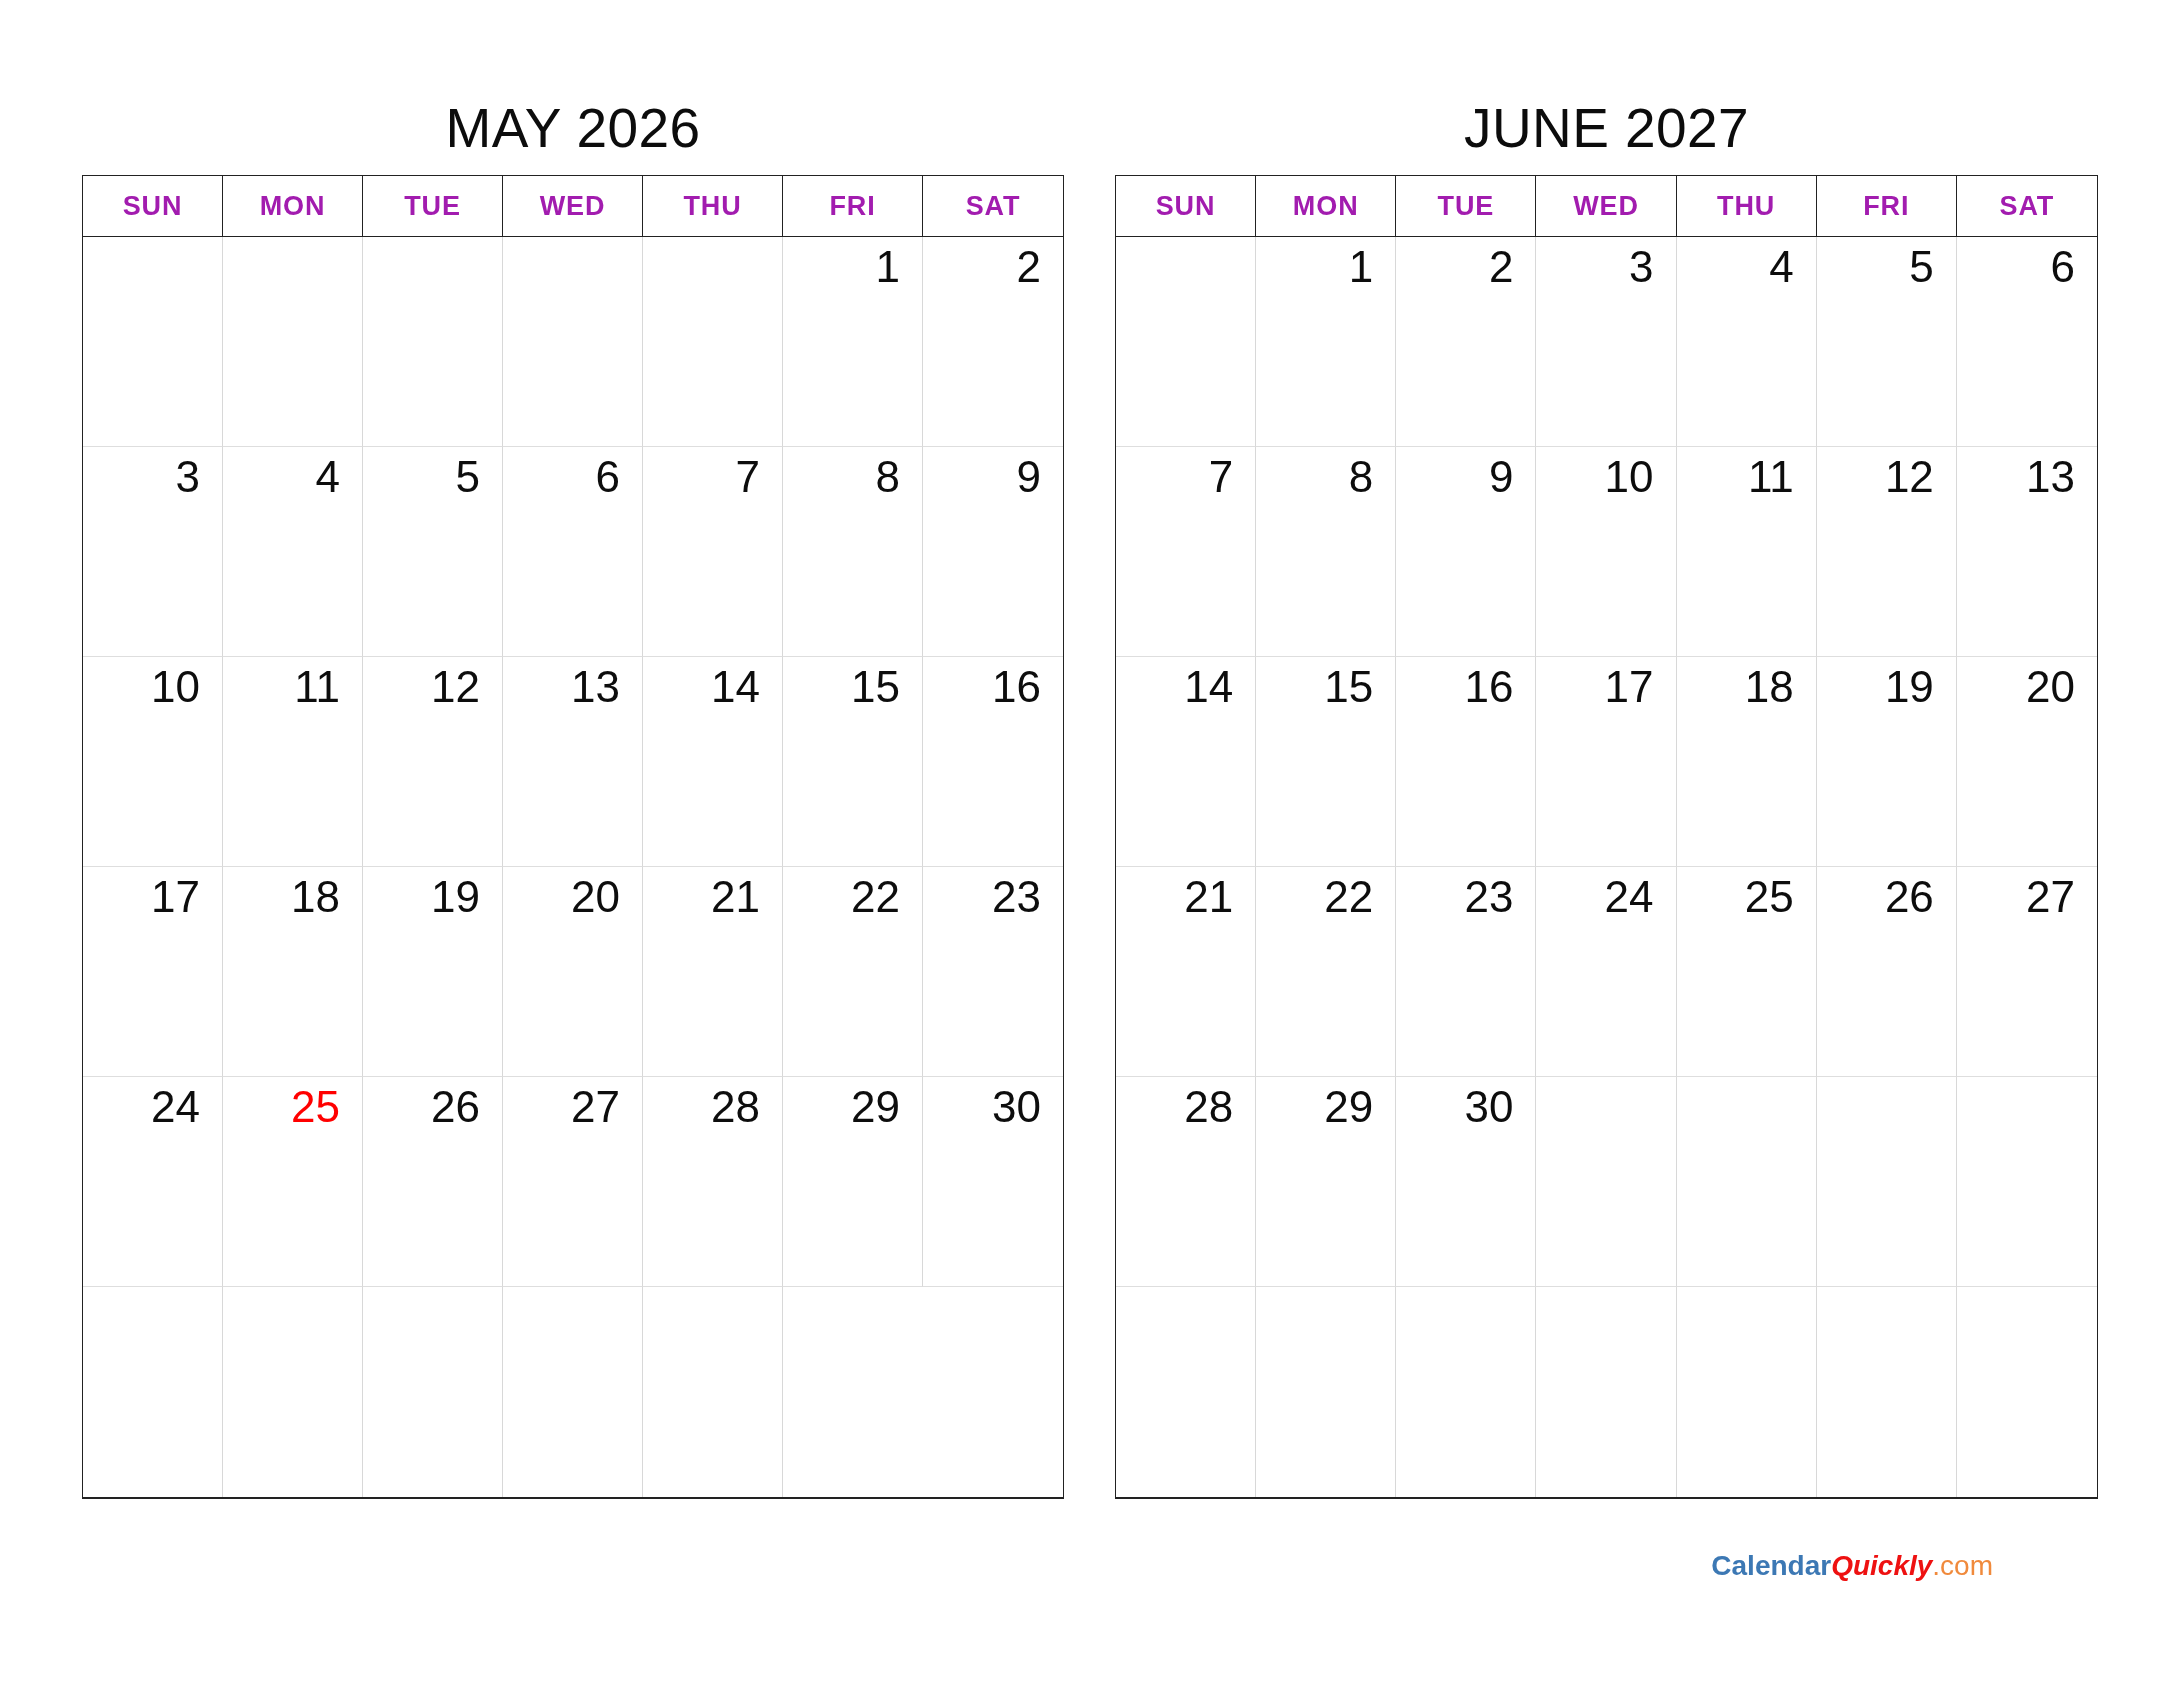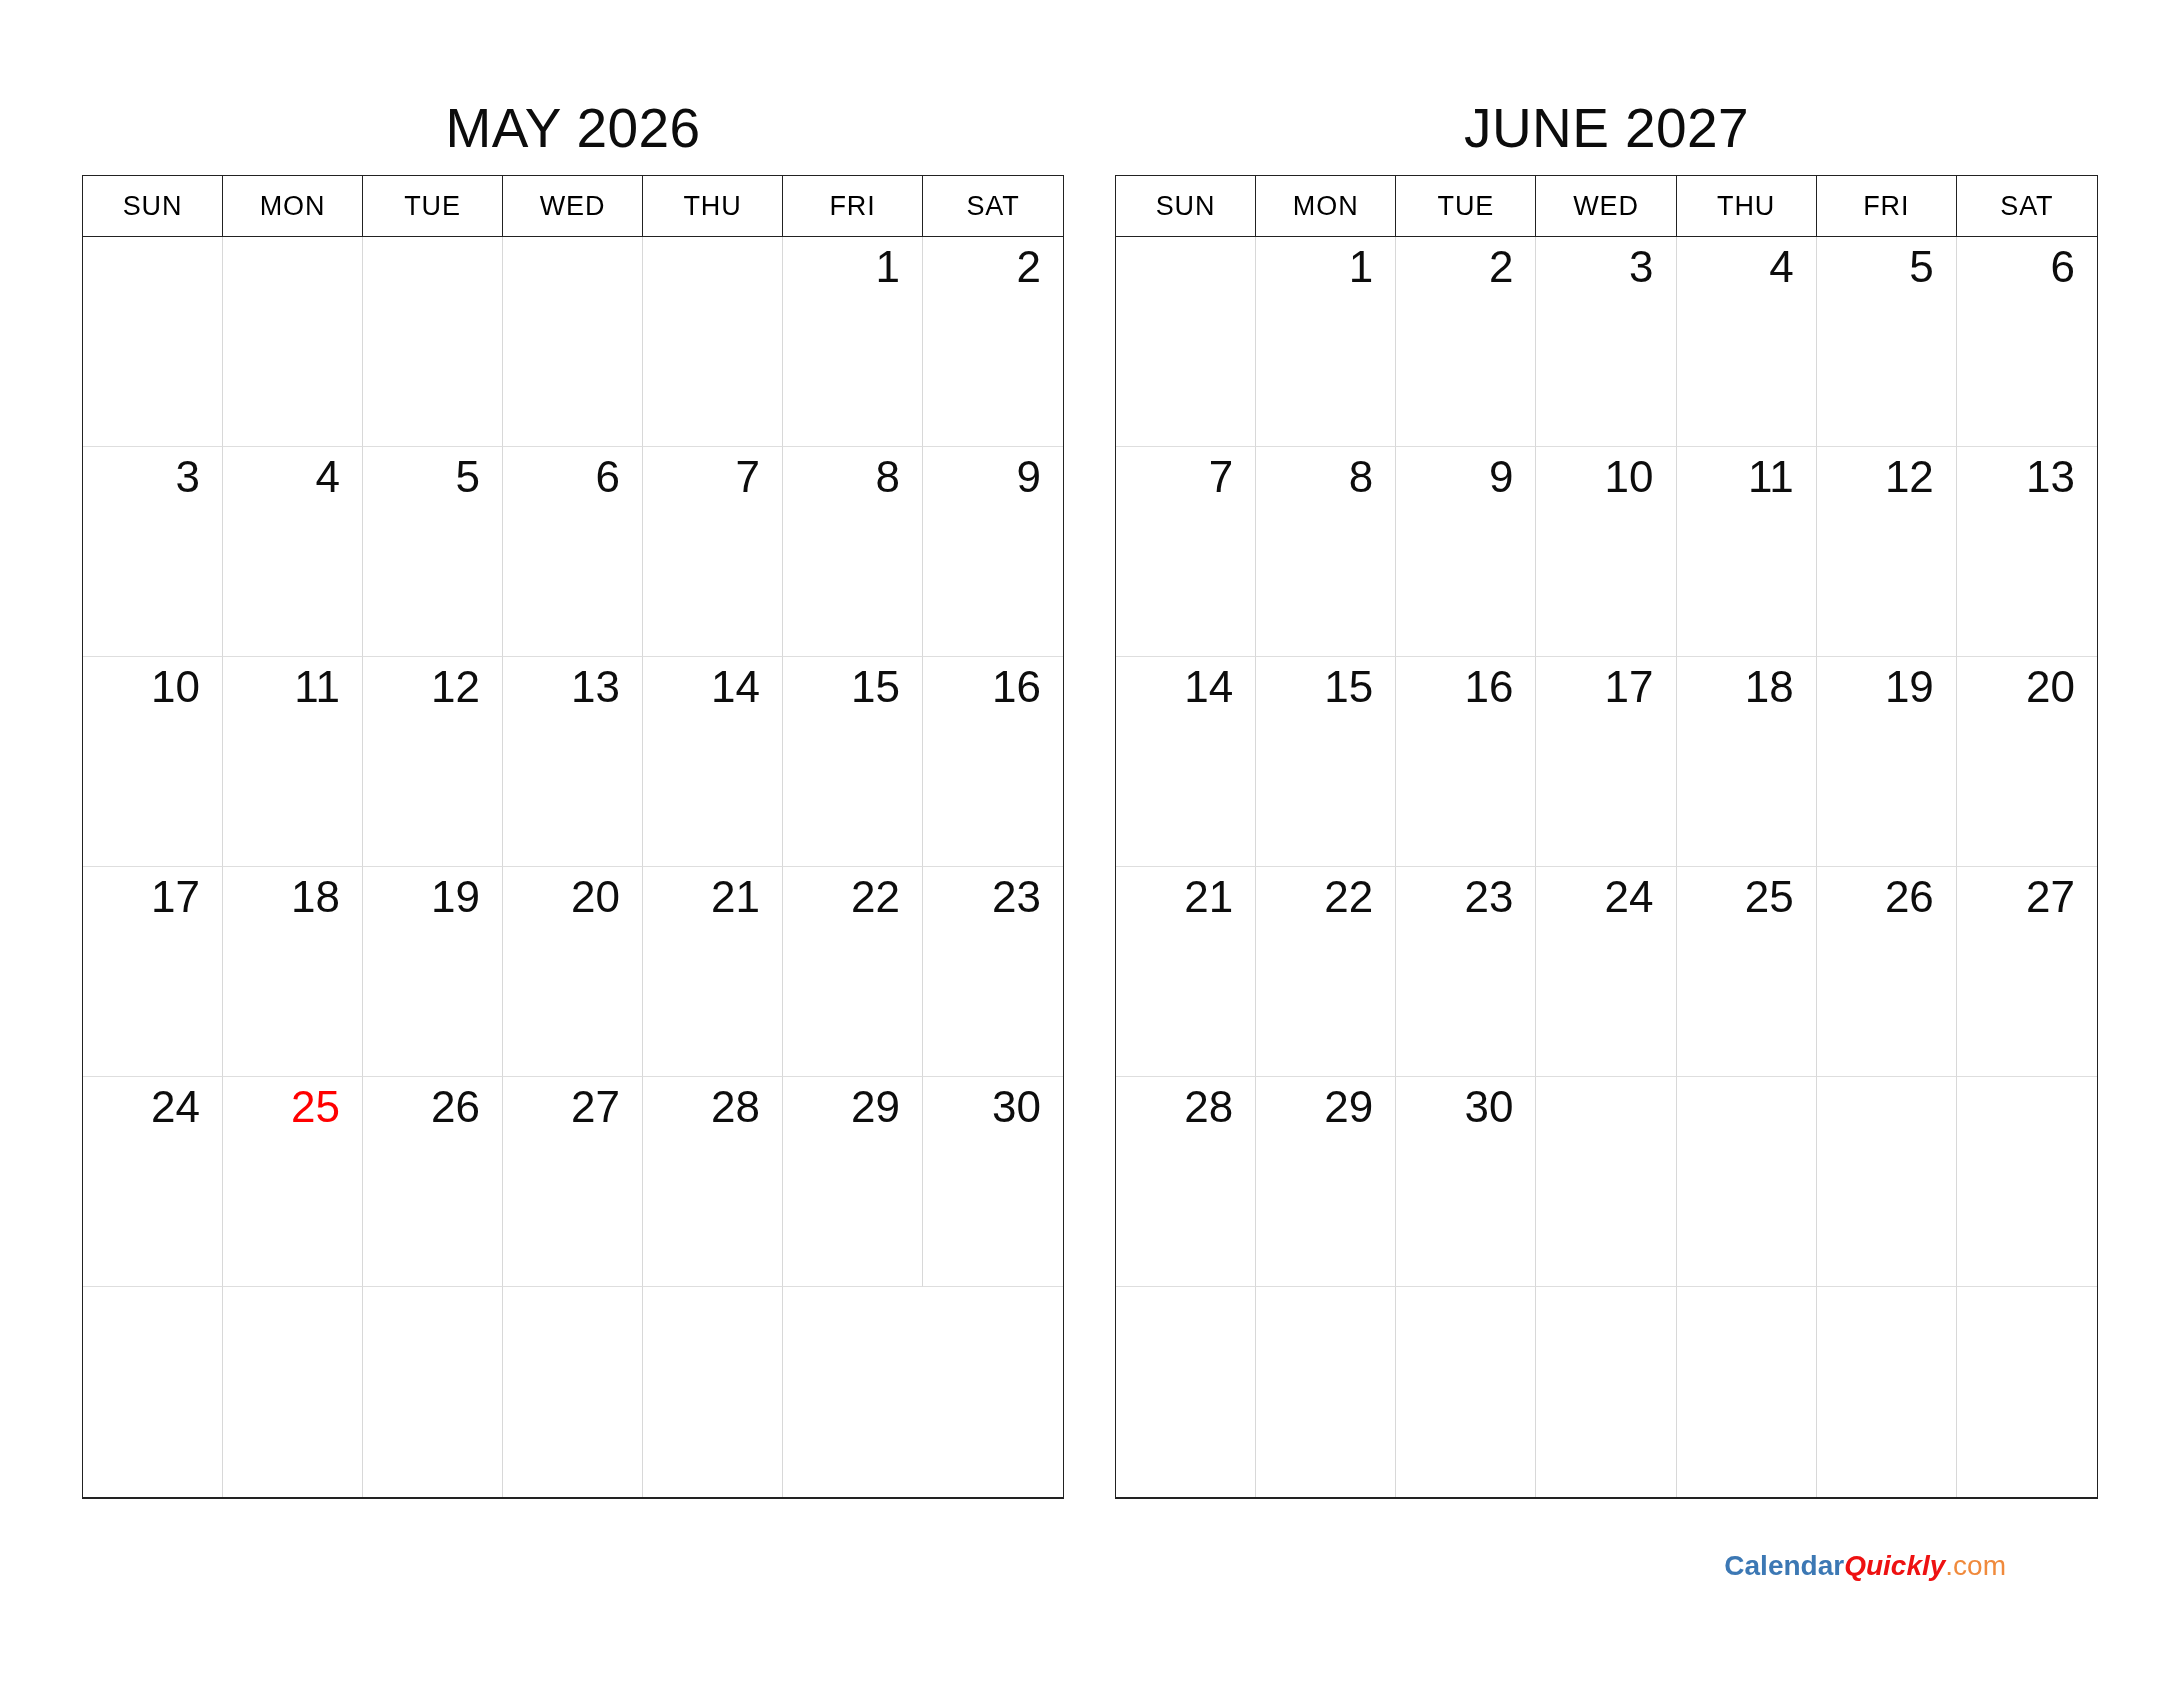--- a/index.html
+++ b/index.html
@@ -43,45 +43,46 @@
     box-sizing: border-box;
     background: #ffffff;
   }
   .hcell {
     box-sizing: border-box;
     display: flex;
     align-items: center;
     justify-content: center;
     font-size: 27px;
     letter-spacing: 0.9px;
-    color: #000000;
+    color: #a21caf;
     border-right: 1.7px solid #222222;
     border-bottom: 1.7px solid #222222;
     background: #ffffff;
+    font-weight: bold;
   }
   .hcell.lastcol { border-right: 0; }
 
   .dcell {
     box-sizing: border-box;
     font-size: 44px;
     line-height: 1.05;
     color: #0d0d0d;
     text-align: right;
     padding: 6.8px 22px 0 0;
     border-right: 0.9px solid #d8d8d8;
     border-bottom: 0.9px solid #dedede;
     background: #ffffff;
   }
   .dcell.lastcol { border-right: 0; }
   .dcell.lastrow { border-bottom: 0; }
 
   .logo {
     position: absolute;
     top: 1549px;
-    right: 175px;
+    right: 188px;
     font-size: 28px;
     font-weight: 700;
     line-height: 1.2;
     white-space: nowrap;
   }
   .logo .logo-quickly { font-style: italic; }
   .logo .logo-com { font-weight: 400; }
 </style>
 </head>
 <body>

